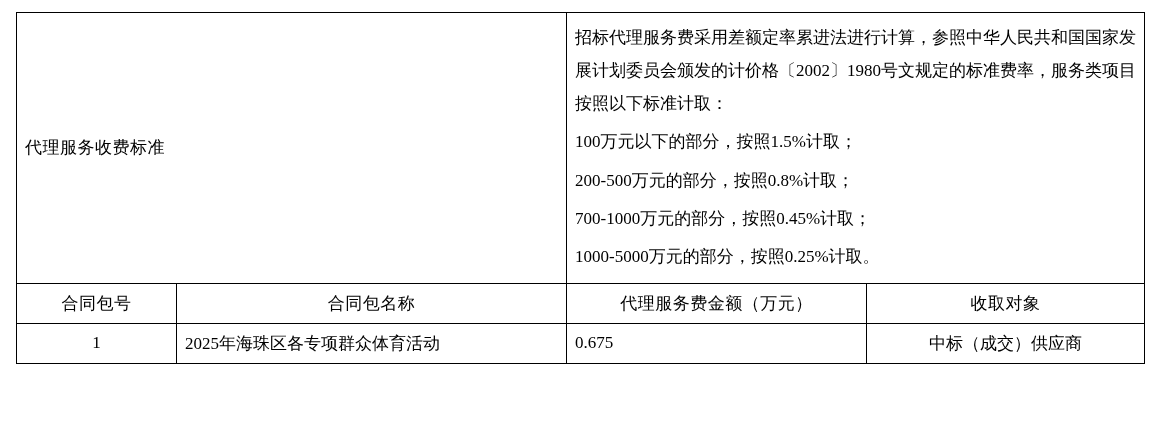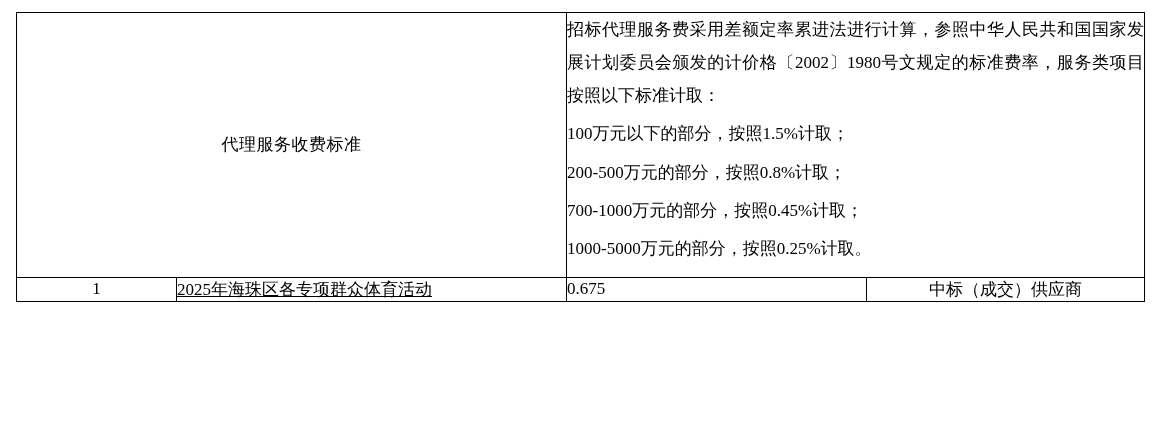--- a/index.html
+++ b/index.html
@@ -20,59 +20,59 @@
     box-sizing: border-box;
   }
   table.fee-table {
     border-collapse: collapse;
     table-layout: fixed;
     width: 1128px;
     margin: 12px 16px 0 16px;
   }
   table.fee-table td {
     border: 1px solid #000000;
-    padding: 0;
+    padding: 8px;
     vertical-align: middle;
     font-size: 17px;
   }
   
   .label-cell {
-    text-align: center;
+    text-align: left;
     font-size: 18px;
     padding: 8px 10px;
     line-height: 1.8;
     letter-spacing: 0.5px;
   }
   .desc-cell {
     padding: 14px 18px 10px 18px;
     line-height: 1.95;
     font-size: 17.5px;
     text-align: justify;
     text-justify: inter-ideograph;
   }
   .desc-cell p {
     margin: 0 0 5px 0;
   }
   .desc-cell p:last-child {
-    margin-bottom: 12px;
+    margin-bottom: 2px;
   }
   
   .hdr-cell {
     text-align: center;
     font-size: 18px;
     padding: 11px 6px;
     letter-spacing: 0.5px;
   }
   
   .data-cell {
     font-size: 17px;
     padding: 10px 8px;
   }
   .c-center { text-align: center; }
-  .c-left   { text-align: left; padding-left: 14px; text-decoration: underline; }
+  .c-left   { text-align: left; padding-left: 14px; }
   .c-right  { padding-right: 14px; }
 </style>
 </head>
 <body>
 
 <div class="page">
   <table class="fee-table">
     <colgroup>
       <col style="width:160px">
       <col style="width:390px">
@@ -86,20 +86,26 @@
         </td>
         <td class="desc-cell" colspan="2">
           <p>招标代理服务费采用差额定率累进法进行计算，参照中华人民共和国国家发展计划委员会颁发的计价格〔2002〕1980号文规定的标准费率，服务类项目按照以下标准计取：</p>
           <p>100万元以下的部分，按照1.5%计取；</p>
           <p>200-500万元的部分，按照0.8%计取；</p>
           <p>700-1000万元的部分，按照0.45%计取；</p>
           <p>1000-5000万元的部分，按照0.25%计取。</p>
         </td>
       </tr>
       <tr>
+        <td class="hdr-cell">合同包号</td>
+        <td class="hdr-cell">合同包名称</td>
+        <td class="hdr-cell">代理服务费金额（万元）</td>
+        <td class="hdr-cell">收取对象</td>
+      </tr>
+      <tr>
         <td class="data-cell c-center">1</td>
         <td class="data-cell c-left">2025年海珠区各专项群众体育活动</td>
         <td class="data-cell c-right">0.675</td>
         <td class="data-cell c-center">中标（成交）供应商</td>
       </tr>
     </tbody>
   </table>
 </div>
 
 </body></html>

